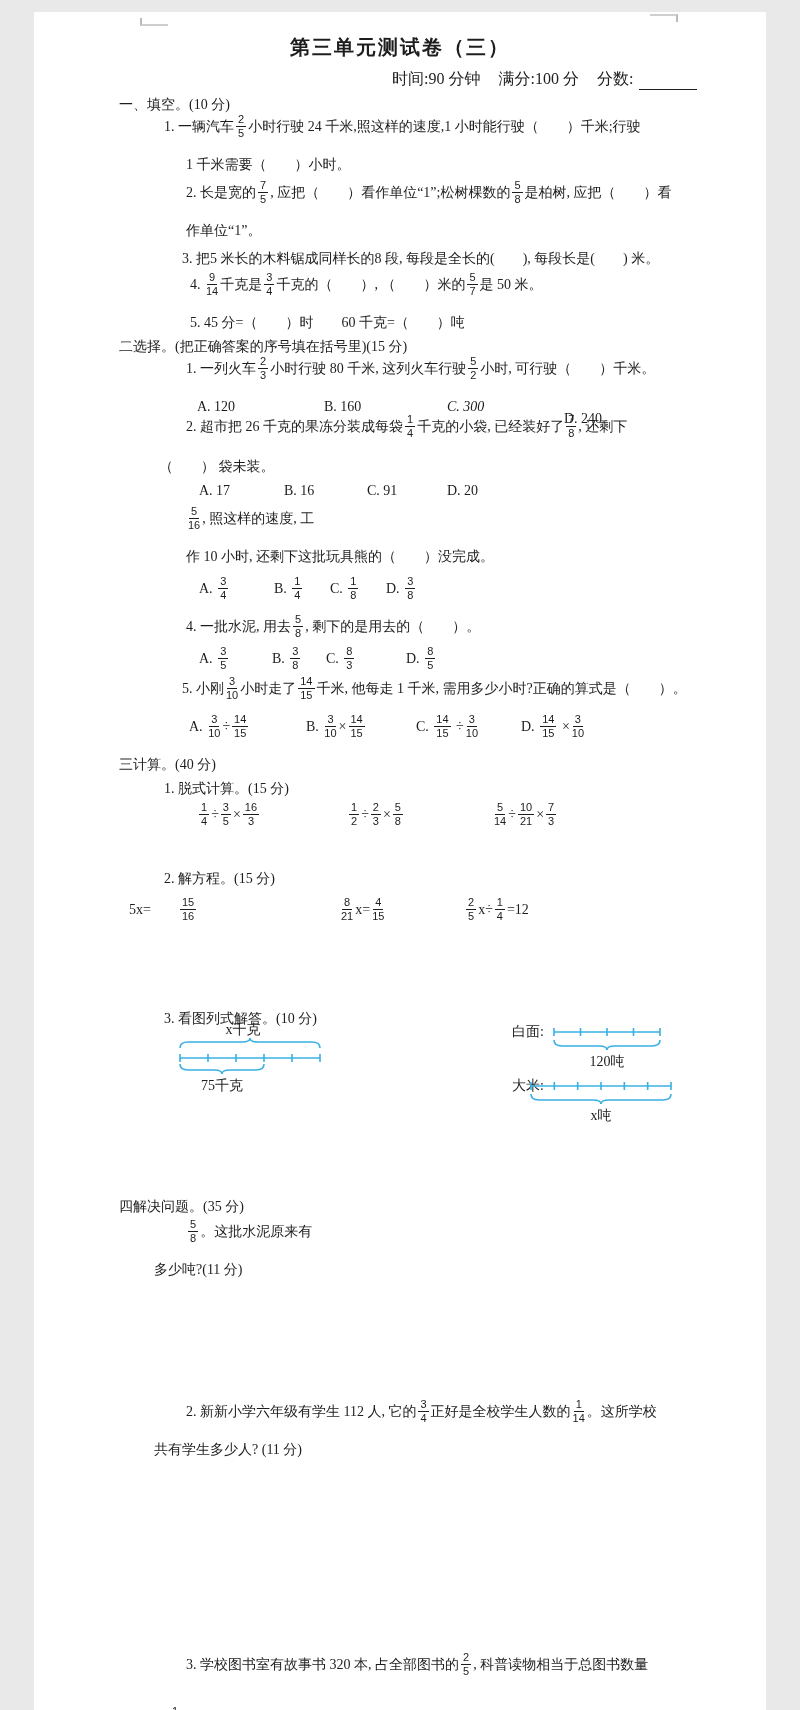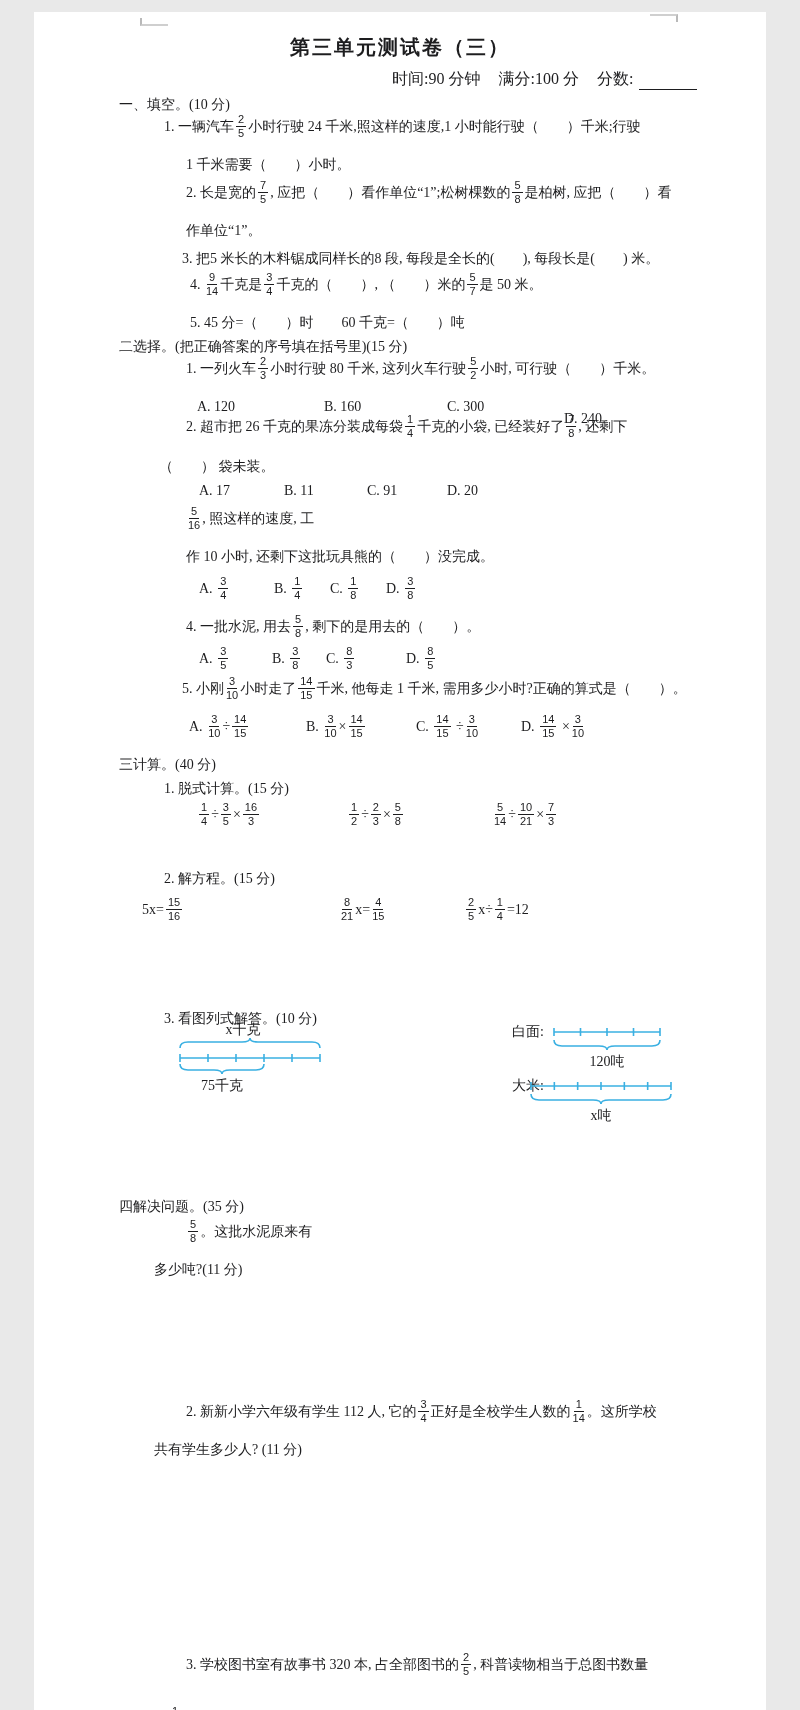--- a/index.html
+++ b/index.html
@@ -75,26 +75,26 @@
       <div class="line" style="left: 152px; top: 138px;"><span>1 千米需要（　　）小时。</span></div>
       <div class="line" style="left: 152px; top: 166px;"><span>2. 长是宽的</span><span class="frac"><span class="fn">7</span><span class="fd">5</span></span><span>, 应把（　　）看作单位“1”;松树棵数的</span><span class="frac"><span class="fn">5</span><span class="fd">8</span></span><span>是柏树, 应把（　　）看</span></div>
       <div class="line" style="left: 152px; top: 204px;"><span>作单位“1”。</span></div>
       <div class="line" style="left: 148px; top: 232px;"><span>3. 把5 米长的木料锯成同样长的8 段, 每段是全长的(　　), 每段长是(　　) 米。</span></div>
       <div class="line" style="left: 156px; top: 258px;"><span>4. </span><span class="frac"><span class="fn">9</span><span class="fd">14</span></span><span>千克是</span><span class="frac"><span class="fn">3</span><span class="fd">4</span></span><span>千克的（　　）, （　　）米的</span><span class="frac"><span class="fn">5</span><span class="fd">7</span></span><span>是 50 米。</span></div>
       <div class="line" style="left: 156px; top: 296px;"><span>5. 45 分=（　　）时　　60 千克=（　　）吨</span></div>
       <div class="line" style="left: 85px; top: 320px;"><span>二选择。(把正确答案的序号填在括号里)(15 分)</span></div>
       <div class="line" style="left: 152px; top: 342px;"><span>1. 一列火车</span><span class="frac"><span class="fn">2</span><span class="fd">3</span></span><span>小时行驶 80 千米, 这列火车行驶</span><span class="frac"><span class="fn">5</span><span class="fd">2</span></span><span>小时, 可行驶（　　）千米。</span></div>
       <div class="line" style="left: 163px; top: 380px;"><span>A. 120</span></div>
       <div class="line" style="left: 290px; top: 380px;"><span>B. 160</span></div>
-      <div class="line" style="left: 413px; top: 380px;"><span>C. 300</span></div>
+      <div class="line" style="left: 413px; top: 380px; font-style: italic;"><span>C. 300</span></div>
       <div class="line" style="left: 530px; top: 392px; font-family: Liberation Serif, serif;"><span>D. 240</span></div>
       <div class="line" style="left: 152px; top: 400px;"><span>2. 超市把 26 千克的果冻分装成每袋</span><span class="frac"><span class="fn">1</span><span class="fd">4</span></span><span>千克的小袋, 已经装好了</span><span class="frac"><span class="fn">7</span><span class="fd">8</span></span><span>, 还剩下</span></div>
       <div class="line" style="left: 125px; top: 440px;"><span>（　　） 袋未装。</span></div>
       <div class="line" style="left: 165px; top: 464px;"><span>A. 17</span></div>
-      <div class="line" style="left: 250px; top: 464px;"><span>B. 11</span></div>
+      <div class="line" style="left: 250px; top: 464px;"><span>B. 16</span></div>
       <div class="line" style="left: 333px; top: 464px;"><span>C. 91</span></div>
       <div class="line" style="left: 413px; top: 464px;"><span>D. 20</span></div>
       <div class="line" style="left: 152px; top: 492px;"><span class="frac"><span class="fn">5</span><span class="fd">16</span></span><span>, 照这样的速度, 工</span></div>
       <div class="line" style="left: 152px; top: 530px;"><span>作 10 小时, 还剩下这批玩具熊的（　　）没完成。</span></div>
       <div class="line" style="left: 165px; top: 562px;"><span>A. </span><span class="frac"><span class="fn">3</span><span class="fd">4</span></span></div>
       <div class="line" style="left: 240px; top: 562px;"><span>B. </span><span class="frac"><span class="fn">1</span><span class="fd">4</span></span></div>
       <div class="line" style="left: 296px; top: 562px;"><span>C. </span><span class="frac"><span class="fn">1</span><span class="fd">8</span></span></div>
       <div class="line" style="left: 352px; top: 562px;"><span>D. </span><span class="frac"><span class="fn">3</span><span class="fd">8</span></span></div>
       <div class="line" style="left: 152px; top: 600px;"><span>4. 一批水泥, 用去</span><span class="frac"><span class="fn">5</span><span class="fd">8</span></span><span>, 剩下的是用去的（　　）。</span></div>
       <div class="line" style="left: 165px; top: 632px;"><span>A. </span><span class="frac"><span class="fn">3</span><span class="fd">5</span></span></div>
@@ -105,21 +105,21 @@
       <div class="line" style="left: 155px; top: 700px;"><span>A. </span><span class="frac"><span class="fn">3</span><span class="fd">10</span></span><span>÷</span><span class="frac"><span class="fn">14</span><span class="fd">15</span></span></div>
       <div class="line" style="left: 272px; top: 700px;"><span>B. </span><span class="frac"><span class="fn">3</span><span class="fd">10</span></span><span>×</span><span class="frac"><span class="fn">14</span><span class="fd">15</span></span></div>
       <div class="line" style="left: 382px; top: 700px;"><span>C. </span><span class="frac"><span class="fn">14</span><span class="fd">15</span></span><span> ÷</span><span class="frac"><span class="fn">3</span><span class="fd">10</span></span></div>
       <div class="line" style="left: 487px; top: 700px;"><span>D. </span><span class="frac"><span class="fn">14</span><span class="fd">15</span></span><span> ×</span><span class="frac"><span class="fn">3</span><span class="fd">10</span></span></div>
       <div class="line" style="left: 85px; top: 738px;"><span>三计算。(40 分)</span></div>
       <div class="line" style="left: 130px; top: 762px;"><span>1. 脱式计算。(15 分)</span></div>
       <div class="line" style="left: 163px; top: 788px;"><span class="frac"><span class="fn">1</span><span class="fd">4</span></span><span>÷</span><span class="frac"><span class="fn">3</span><span class="fd">5</span></span><span>×</span><span class="frac"><span class="fn">16</span><span class="fd">3</span></span></div>
       <div class="line" style="left: 313px; top: 788px;"><span class="frac"><span class="fn">1</span><span class="fd">2</span></span><span>÷</span><span class="frac"><span class="fn">2</span><span class="fd">3</span></span><span>×</span><span class="frac"><span class="fn">5</span><span class="fd">8</span></span></div>
       <div class="line" style="left: 458px; top: 788px;"><span class="frac"><span class="fn">5</span><span class="fd">14</span></span><span>÷</span><span class="frac"><span class="fn">10</span><span class="fd">21</span></span><span>×</span><span class="frac"><span class="fn">7</span><span class="fd">3</span></span></div>
       <div class="line" style="left: 130px; top: 852px;"><span>2. 解方程。(15 分)</span></div>
-      <div class="line" style="left: 108px; top: 883px;"><span>5x=</span><span class="frac"><span class="fn">15</span><span class="fd">16</span></span></div>
+      <div class="line" style="left: 95px; top: 883px; gap: 27px;"><span>5x=</span><span class="frac"><span class="fn">15</span><span class="fd">16</span></span></div>
       <div class="line" style="left: 305px; top: 883px;"><span class="frac"><span class="fn">8</span><span class="fd">21</span></span><span>x=</span><span class="frac"><span class="fn">4</span><span class="fd">15</span></span></div>
       <div class="line" style="left: 430px; top: 883px;"><span class="frac"><span class="fn">2</span><span class="fd">5</span></span><span>x÷</span><span class="frac"><span class="fn">1</span><span class="fd">4</span></span><span>=12</span></div>
       <div class="line" style="left: 130px; top: 992px;"><span>3. 看图列式解答。(10 分)</span></div>
       <div class="line" style="left: 85px; top: 1180px;"><span>四解决问题。(35 分)</span></div>
       <div class="line" style="left: 152px; top: 1205px;"><span class="frac"><span class="fn">5</span><span class="fd">8</span></span><span>。这批水泥原来有</span></div>
       <div class="line" style="left: 120px; top: 1243px;"><span>多少吨?(11 分)</span></div>
       <div class="line" style="left: 152px; top: 1385px;"><span>2. 新新小学六年级有学生 112 人, 它的</span><span class="frac"><span class="fn">3</span><span class="fd">4</span></span><span>正好是全校学生人数的</span><span class="frac"><span class="fn">1</span><span class="fd">14</span></span><span>。这所学校</span></div>
       <div class="line" style="left: 120px; top: 1423px;"><span>共有学生多少人? (11 分)</span></div>
       <div class="line" style="left: 152px; top: 1638px;"><span>3. 学校图书室有故事书 320 本, 占全部图书的</span><span class="frac"><span class="fn">2</span><span class="fd">5</span></span><span>, 科普读物相当于总图书数量</span></div>
       <div class="line" style="left: 120px; top: 1692px;"><span>的</span><span class="frac"><span class="fn">1</span><span class="fd">4</span></span><span>。学校图书室有科普读物多少本?(12 分)</span></div>

